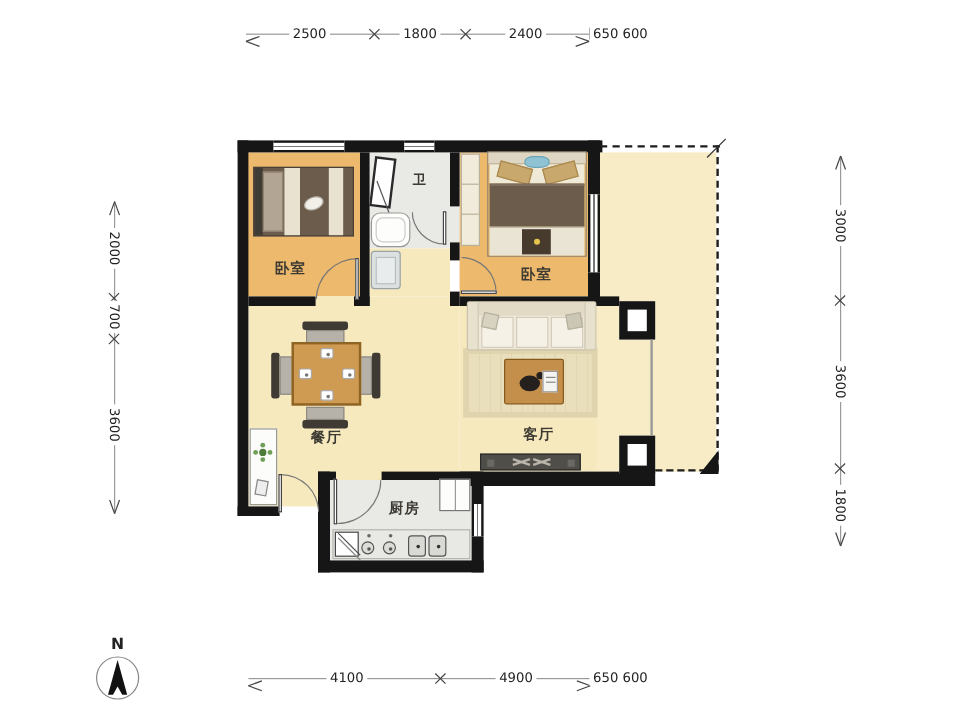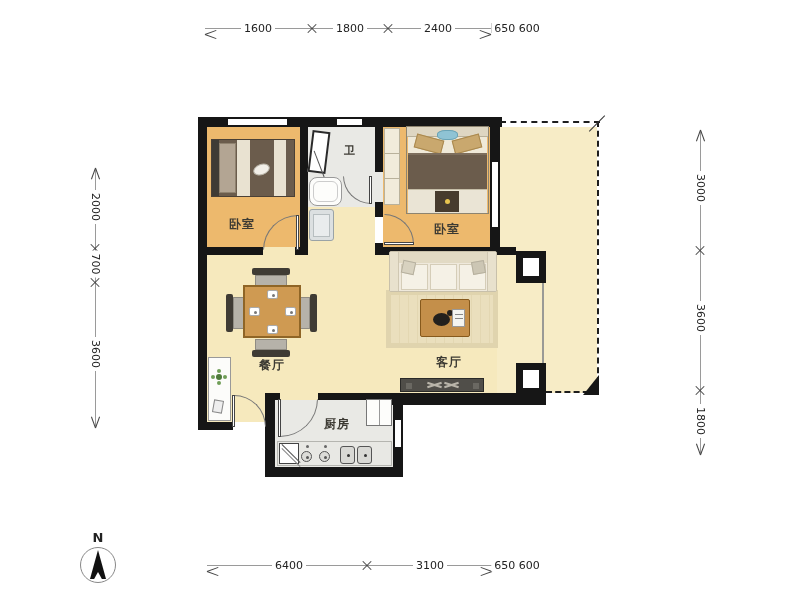--- a/index.html
+++ b/index.html
@@ -236,32 +236,32 @@
   <div class="room-label" style="left:272px;top:365px;">餐厅</div>
   <div class="room-label" style="left:449px;top:362px;">客厅</div>
   <div class="room-label" style="left:337px;top:424px;">厨房</div>
 
   <div class="dim-line-h" style="left:205px;top:28px;width:335px;"></div>
   <div class="cl" style="left:205px;top:28px;"></div>
   <div class="tx" style="left:312px;top:28px;"></div>
   <div class="tx" style="left:388px;top:28px;"></div>
   <div class="cr" style="left:479px;top:28px;"></div>
   <div class="abs" style="left:491px;top:23px;width:1px;height:10px;background:#444;"></div>
-  <div class="dim-label" style="left:258px;top:28px;">1600</div>
+  <div class="dim-label" style="left:258px;top:28px;">2500</div>
   <div class="dim-label" style="left:350px;top:28px;">1800</div>
   <div class="dim-label" style="left:438px;top:28px;">2400</div>
   <div class="dim-label" style="left:517px;top:28px;">650 600</div>
 
   <div class="dim-line-h" style="left:207px;top:565px;width:333px;"></div>
   <div class="cl" style="left:207px;top:565px;"></div>
   <div class="tx" style="left:367px;top:565px;"></div>
   <div class="cr" style="left:480px;top:565px;"></div>
   <div class="abs" style="left:492px;top:560px;width:1px;height:10px;background:#444;"></div>
-  <div class="dim-label" style="left:289px;top:565px;">6400</div>
-  <div class="dim-label" style="left:430px;top:565px;">3100</div>
+  <div class="dim-label" style="left:289px;top:565px;">4100</div>
+  <div class="dim-label" style="left:430px;top:565px;">4900</div>
   <div class="dim-label" style="left:517px;top:565px;">650 600</div>
 
   <div class="dim-line-v" style="left:95px;top:168px;height:260px;"></div>
   <div class="cu" style="left:89px;top:168px;"></div>
   <div class="tx" style="left:95px;top:248px;"></div>
   <div class="tx" style="left:95px;top:282px;"></div>
   <div class="cd" style="left:89px;top:416px;"></div>
   <div class="dim-label vert" style="left:95px;top:207px;">2000</div>
   <div class="dim-label vert" style="left:95px;top:264px;">700</div>
   <div class="dim-label vert" style="left:95px;top:354px;">3600</div>

